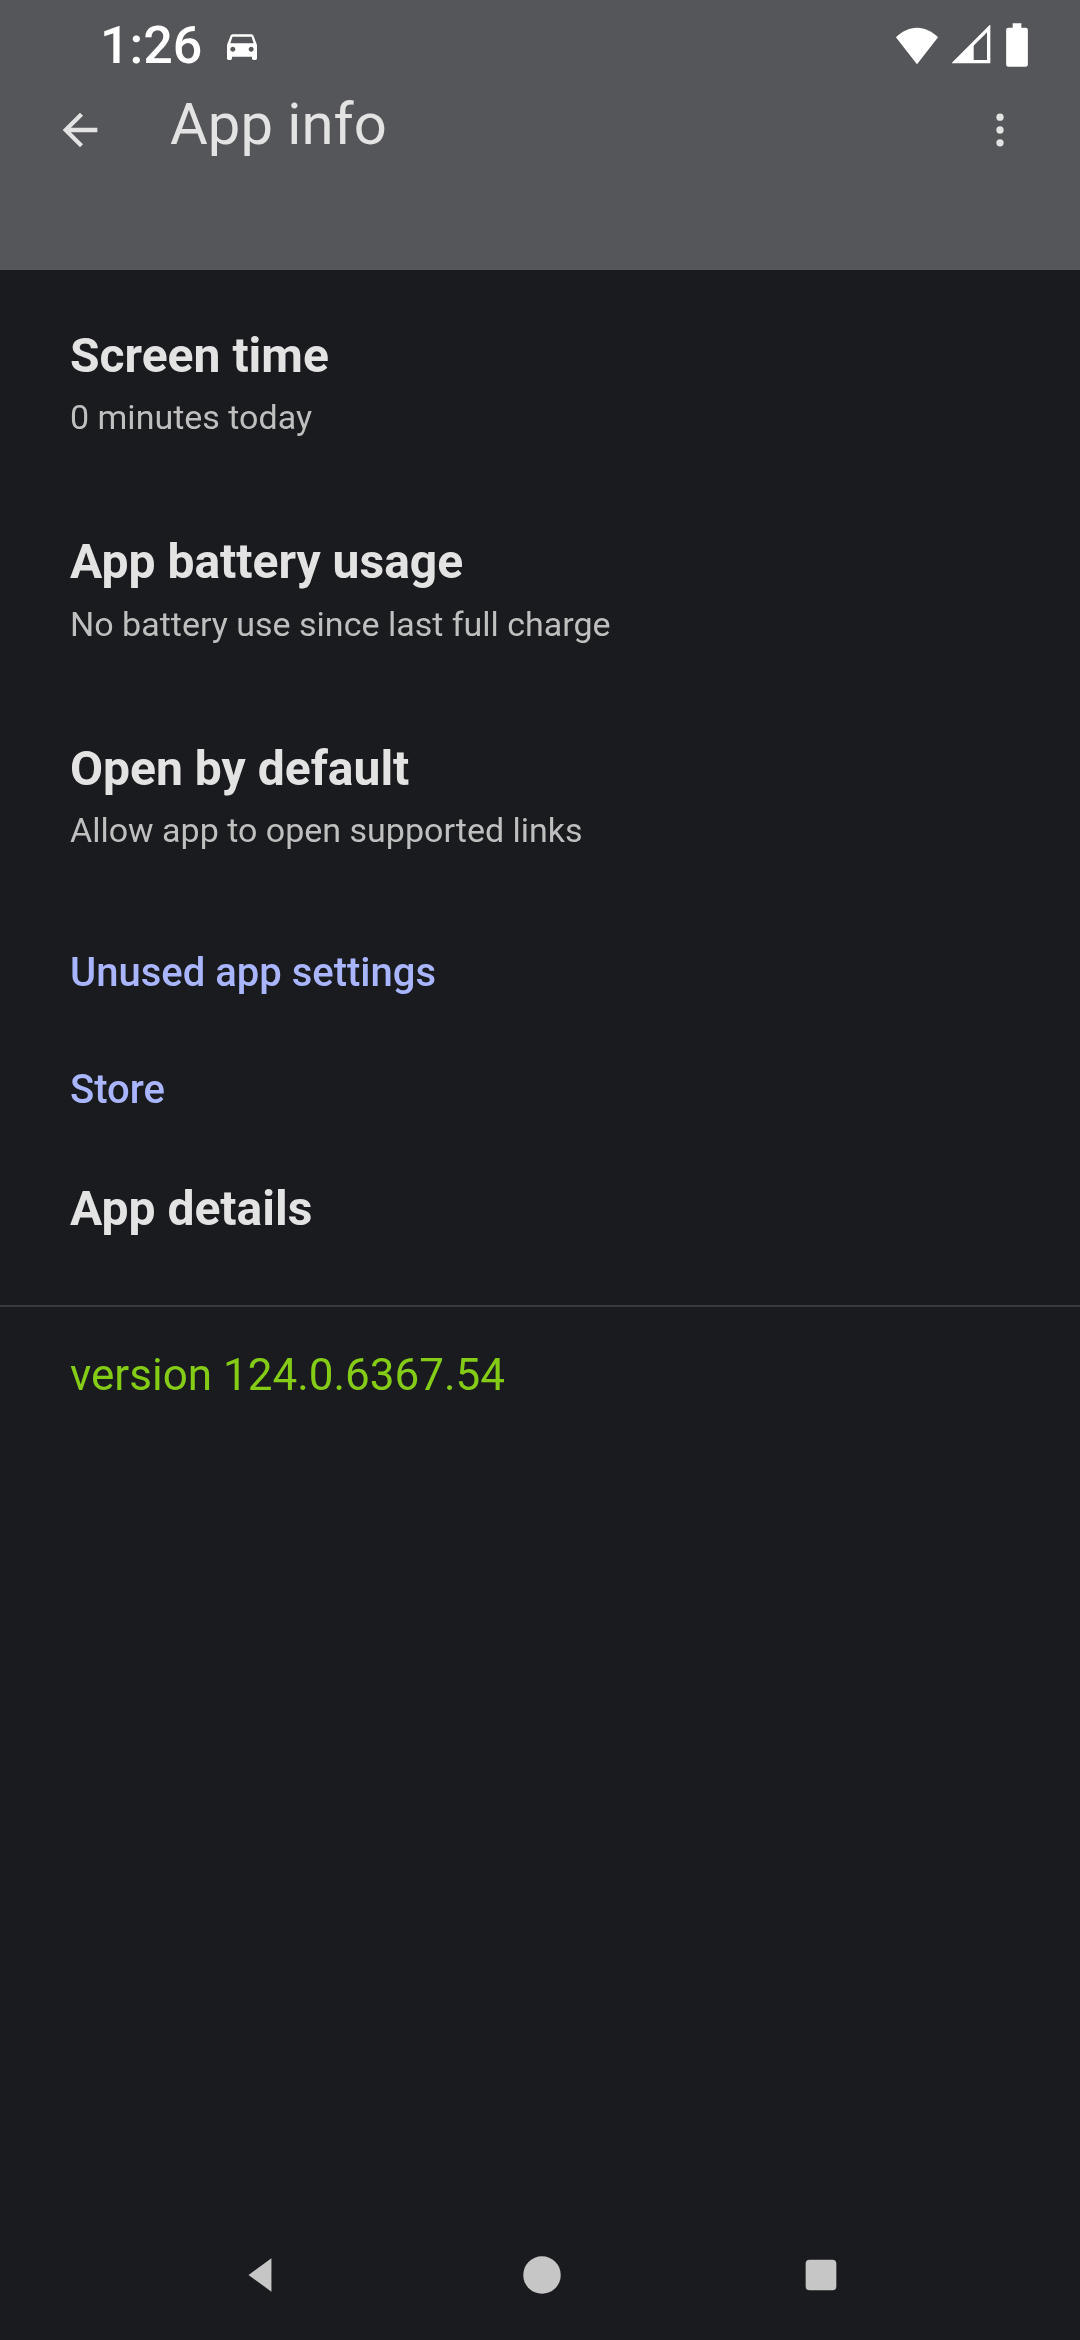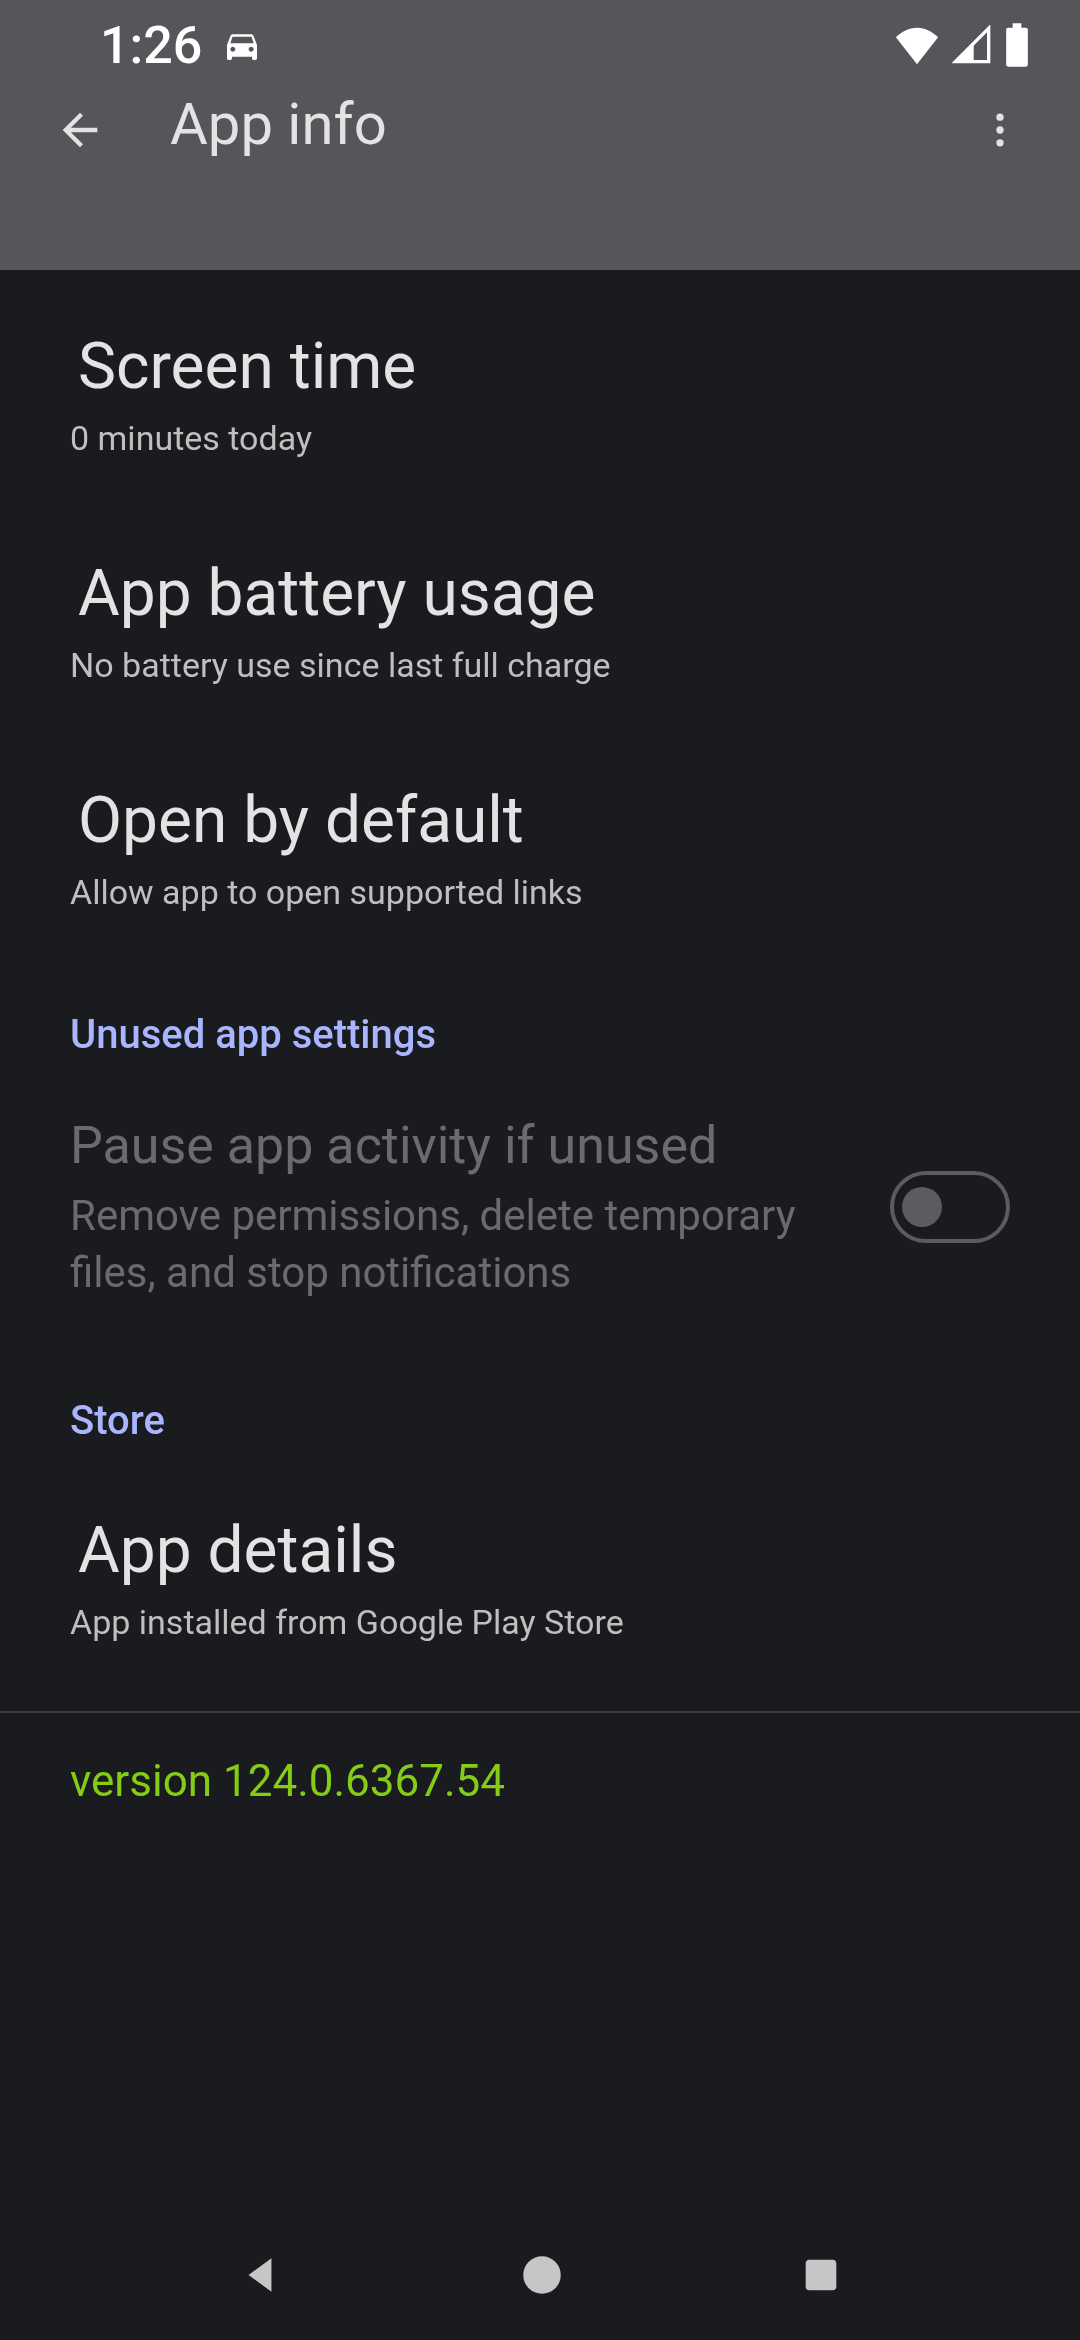--- a/index.html
+++ b/index.html
@@ -56,25 +56,24 @@
     font-weight: 400;
     color: #e3e3e3;
   }
   .content {
     padding-top: 10px;
   }
   .list-item {
     padding: 45px 70px;
   }
   .item-title {
-    font-size: 64px;
-    font-weight: 400;
+    font-size: 48px;
+    font-weight: 700;
     color: #e3e3e3;
     line-height: 1.3;
-    margin-left: 8px;
   }
   .item-sub {
     font-size: 34px;
     color: #bfbfbf;
     margin-top: 8px;
     line-height: 1.35;
   }
   .section-header {
     font-size: 40px;
     color: #a9b6ff;
@@ -206,35 +205,25 @@
     <div class="item-sub">No battery use since last full charge</div>
   </div>
 
   <div class="list-item">
     <div class="item-title">Open by default</div>
     <div class="item-sub">Allow app to open supported links</div>
   </div>
 
   <div class="section-header">Unused app settings</div>
 
-  <div class="toggle-row">
-    <div class="toggle-text">
-      <div class="toggle-title">Pause app activity if unused</div>
-      <div class="toggle-sub">Remove permissions, delete temporary files, and stop notifications</div>
-    </div>
-    <div class="switch">
-      <div class="switch-thumb"></div>
-    </div>
-  </div>
 
   <div class="section-header">Store</div>
 
   <div class="list-item">
     <div class="item-title">App details</div>
-    <div class="item-sub">App installed from Google Play Store</div>
   </div>
 
   <div class="divider"></div>
 
   <div class="footer">
     <div class="footer-line">version 124.0.6367.54</div>
   </div>
 
 </div>
 

